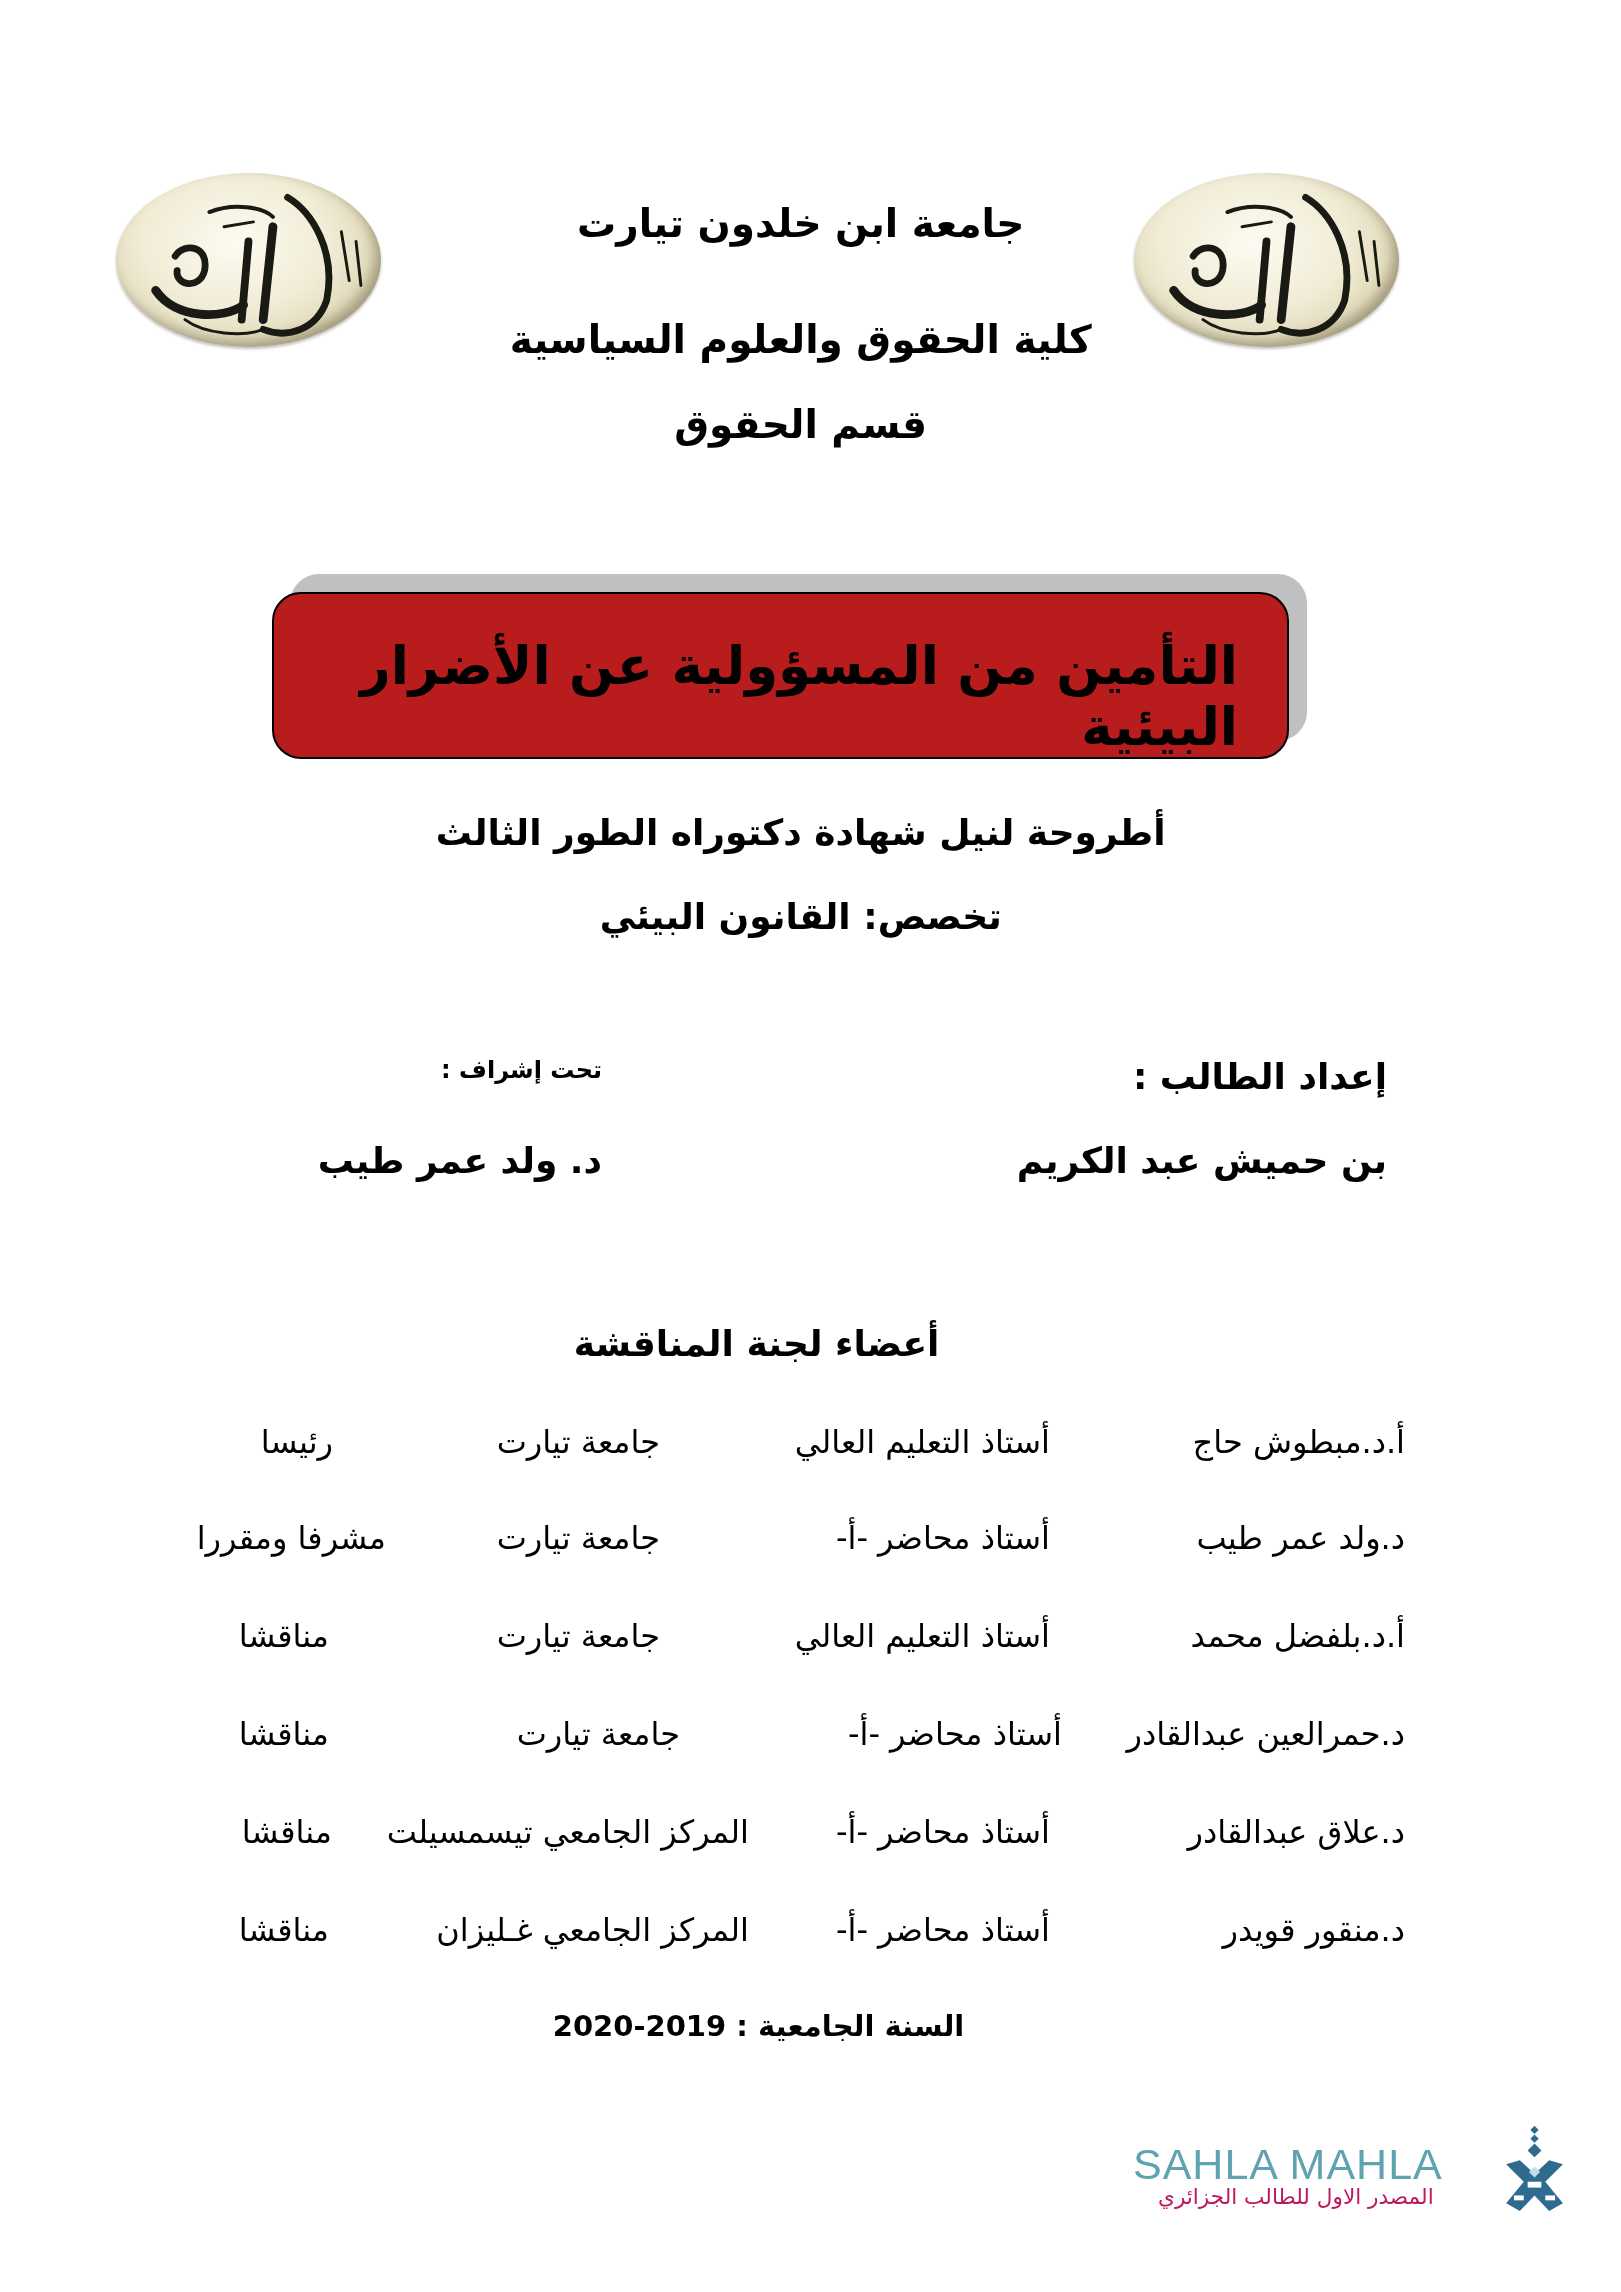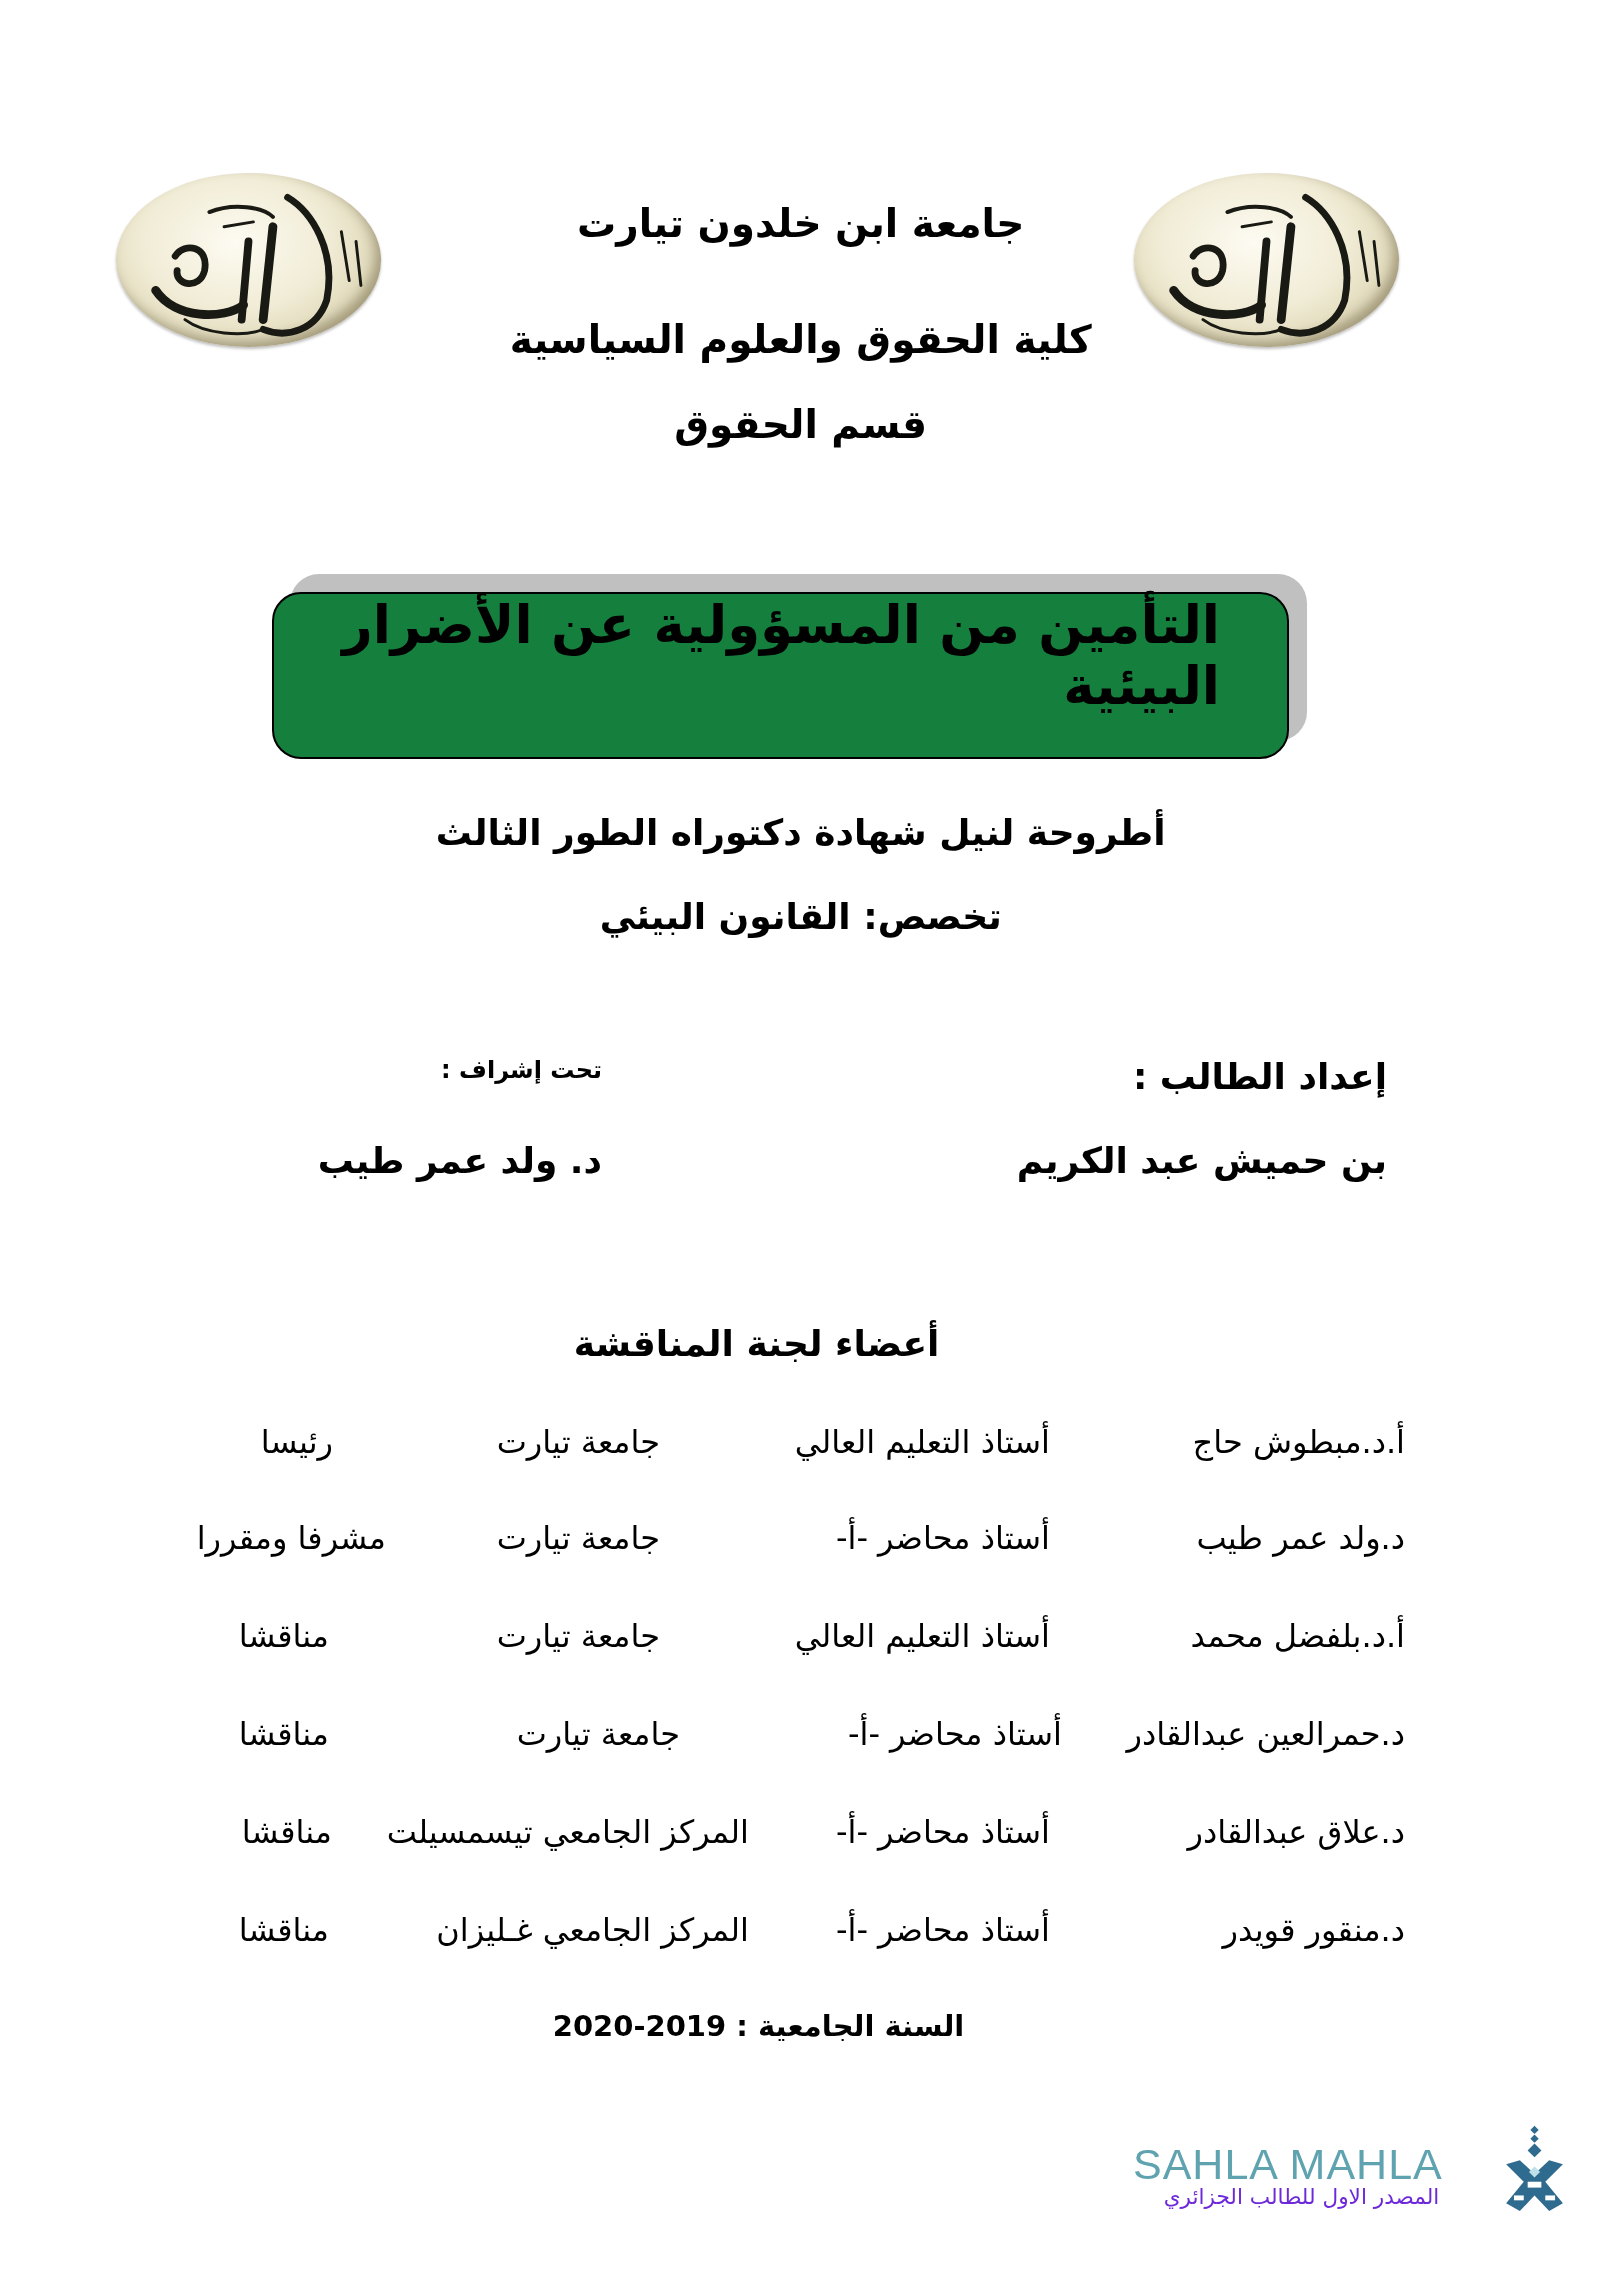--- a/index.html
+++ b/index.html
@@ -23,42 +23,42 @@
   }
   .logo svg { position: absolute; left: 0; top: 0; }
 
   
   .title-shadow {
     position: absolute; left: 290px; top: 574px; width: 1017px; height: 167px;
     background: #c0c0c0; border-radius: 29px;
   }
   .title-box {
     position: absolute; left: 272px; top: 592px; width: 1017px; height: 167px;
-    background: #15803d; border: 2px solid #000; border-radius: 29px; box-sizing: border-box;
-    display: flex; align-items: flex-start; justify-content: flex-end;
-    padding-right: 67px; direction: rtl;
+    background: #b91c1c; border: 2px solid #000; border-radius: 29px; box-sizing: border-box;
+    display: flex; align-items: flex-end; justify-content: flex-end;
+    padding-right: 49px; direction: rtl;
   }
   .title-text { font-size: 53px; font-weight: bold; font-family: "DejaVu Sans", sans-serif; }
 
   
   .crow { position: absolute; left: 0; width: 1621px; height: 59px; direction: rtl; font-size: 32px; }
   .crow span { position: absolute; top: 0; white-space: nowrap; }
   .c-name { right: 216px; text-align: center; }
   .c-rank { right: 571px; }
   .c-inst { right: 961px; }
   .c-role { right: 1235px; }
 
   
   .sahla-text {
     position: absolute; left: 1133px; top: 2140px; font-size: 43px; letter-spacing: 1px;
     color: #5fa3b0; font-family: "Liberation Sans", sans-serif; white-space: nowrap;
   }
   .sahla-tag {
-    position: absolute; left: 1119px; top: 2184px; width: 365px; text-align: center;
-    font-size: 21.6px; color: #6d28d9; direction: rtl; white-space: nowrap;
+    position: absolute; left: 1158px; top: 2184px; width: 365px; text-align: left;
+    font-size: 21.6px; color: #be185d; direction: rtl; white-space: nowrap;
     font-family: "DejaVu Sans", sans-serif;
   }
 </style>
 </head>
 <body>
 
 <div class="logo" style="left:116px; top:173px;">
   <svg width="265" height="174" viewBox="0 0 270 178">
     <g fill="none" stroke="#1a1a14" stroke-linecap="round">
       <path d="M175 25 C200 40 225 80 215 130 C205 160 175 170 150 160" stroke-width="7"></path>

